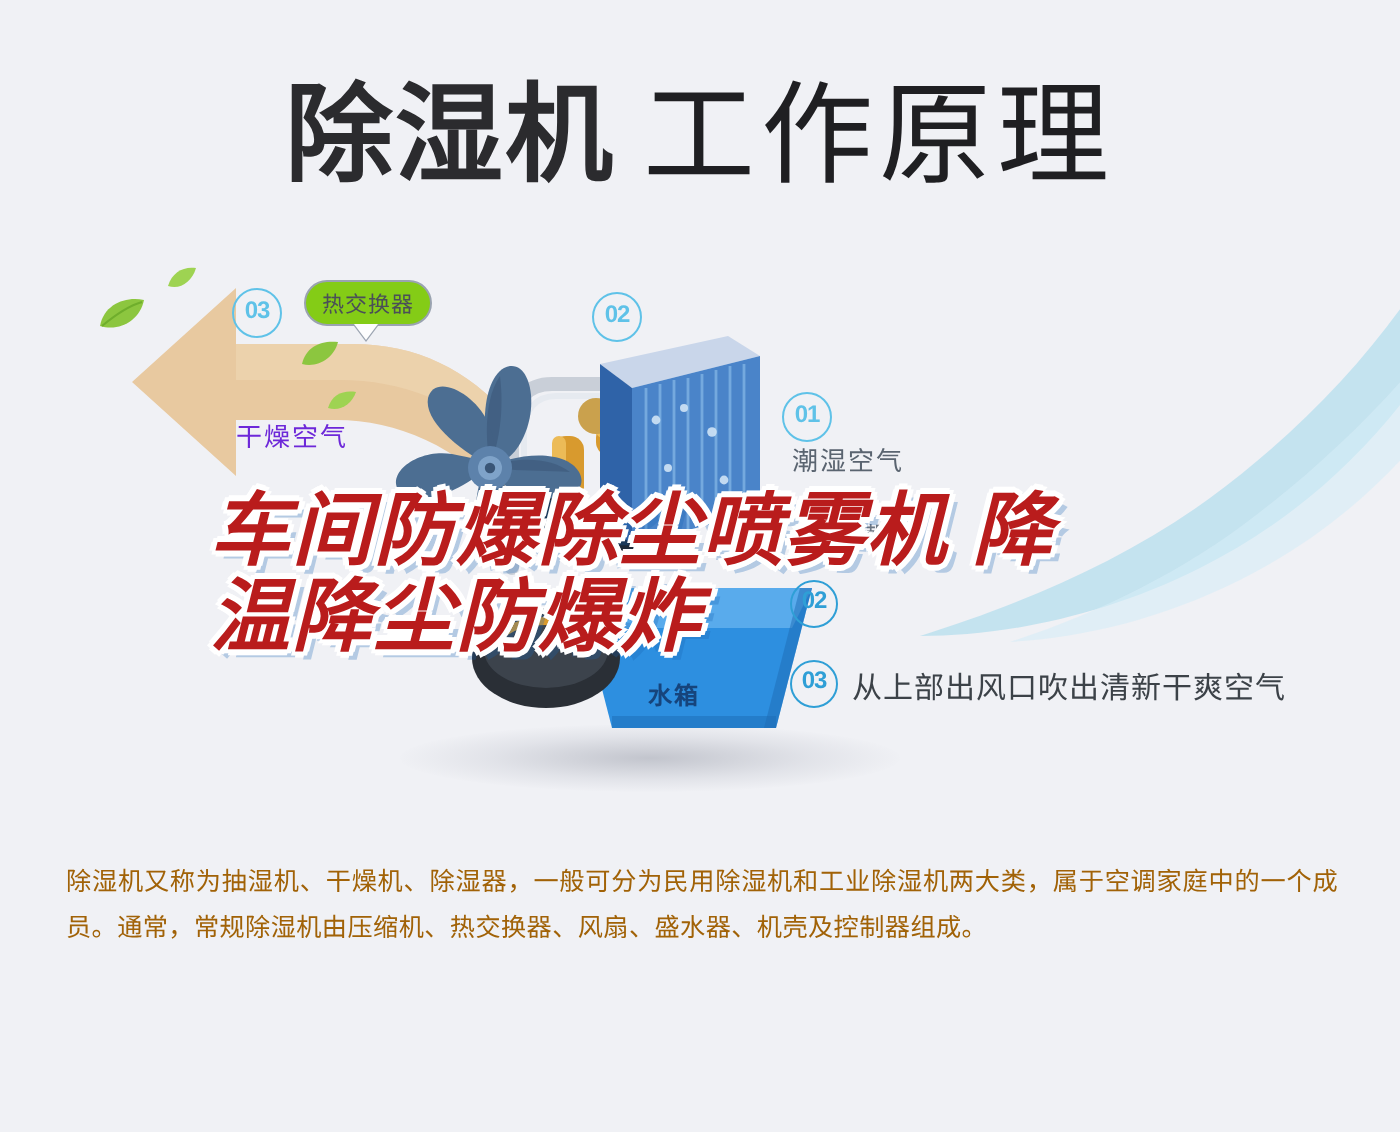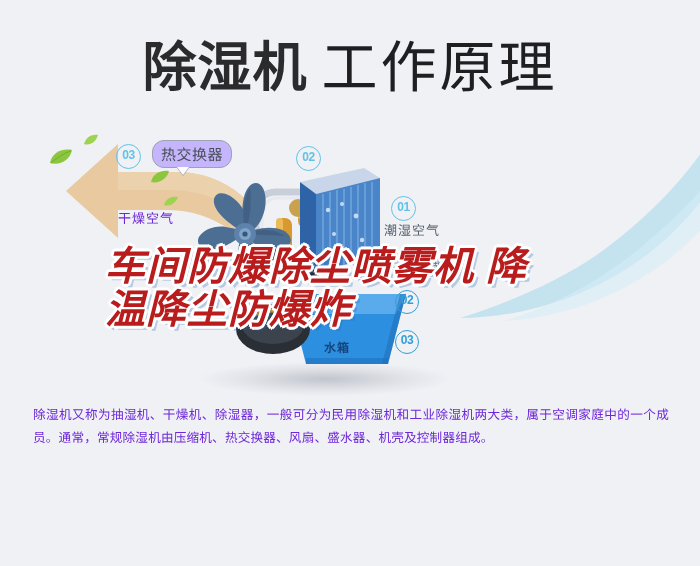--- a/index.html
+++ b/index.html
@@ -69,22 +69,22 @@
     position:absolute;left:152px;top:208px;
     font-size:12px;color:#16447c;font-weight:bold;letter-spacing:1px;
   }
 
   
   .drum{position:absolute;left:62px;top:172px;width:78px;height:54px;}
 
   
   .bubble{
     position:absolute;left:152px;top:30px;
-    border:1.6px solid #9aa3b0;border-radius:12px;background:#c4b5fd;
-    padding:2px 8px 3px;font-size:15px;color:#4a4f58;white-space:nowrap;
+    border:1.6px solid #9aa3b0;border-radius:12px;background:#84cc16;
+    padding:2px 8px 3px;font-size:11px;color:#4a4f58;white-space:nowrap;
     letter-spacing:.5px;
   }
   .bubble:after{
     content:"";position:absolute;left:24px;bottom:-8px;
     width:0;height:0;border-left:6px solid transparent;border-right:6px solid transparent;
     border-top:8px solid #fdfdfe;
     filter:drop-shadow(0 1.4px 0 #9aa3b0);
   }
 
   
@@ -94,21 +94,21 @@
     font-size:12px;font-weight:bold;line-height:20px;text-align:center;
     letter-spacing:-.5px;
   }
   .badge.b03{left:116px;top:34px;}
   .badge.b02{left:296px;top:36px;}
   .badge.b01{left:391px;top:86px;}
 
   
   .ill-label{position:absolute;font-size:13px;color:#4f5560;letter-spacing:1px;}
   .lbl-dry{left:118px;top:98px;color:#6d28d9;}
-  .lbl-humid{left:384px;top:110px;color:#5a6470;}
+  .lbl-humid{left:396px;top:110px;color:#5a6470;}
   .lbl-humid2{left:430px;top:148px;color:#6a7481;font-size:12px;}
 
   
   .captions{position:absolute;left:395px;top:290px;width:290px;}
   .cap-row{display:flex;align-items:center;margin-bottom:16px;}
   .cap-badge{
     width:22px;height:22px;border-radius:50%;
     border:1.8px solid #2f9fd6;color:#2f9fd6;
     font-size:12px;font-weight:bold;line-height:19px;text-align:center;
     flex:0 0 auto;margin-right:7px;letter-spacing:-.5px;
@@ -125,22 +125,22 @@
       -2px  2px 0 #ffffff,  2px  2px 0 #ffffff,
       -3px  0   0 #ffffff,  3px  0   0 #ffffff,
        0   -3px 0 #ffffff,  0    3px 0 #ffffff,
        4px 4px 0 rgba(24,99,181,.28);
     white-space:nowrap;
   }
   .overlay .l2{display:block;}
 
   
   .body-text{
-    position:absolute;left:33px;top:404px;width:636px;
-    font-size:12.6px;line-height:23px;color:#6d28d9;letter-spacing:.2px;
+    position:absolute;left:33px;top:430px;width:636px;
+    font-size:12.6px;line-height:23px;color:#a16207;letter-spacing:.2px;
   }
   .body-text p{margin:0 0 14px 0;text-align:justify;}
 </style>
 </head>
 <body>
 
 <div class="page">
 
   <div class="title-wrap">
     <span class="title-bold">除湿机</span><span class="title-light">工作原理</span>
@@ -286,20 +286,21 @@
     <div class="ill-label lbl-humid">潮湿空气</div>
     <div class="ill-label lbl-humid2">潮湿</div>
   </div>
 
   <div class="captions">
     <div class="cap-row">
       <div class="cap-badge">02</div>
     </div>
     <div class="cap-row">
       <div class="cap-badge">03</div>
+      <div class="cap-text">从上部出风口吹出清新干爽空气</div>
     </div>
   </div>
 
   <div class="overlay">
     <span class="l1">车间防爆除尘喷雾机 降</span>
     <span class="l2">温降尘防爆炸</span>
   </div>
 
   <div class="body-text">
     <p>除湿机又称为抽湿机、干燥机、除湿器，一般可分为民用除湿机和工业除湿机两大类，属于空调家庭中的一个成员。通常，常规除湿机由压缩机、热交换器、风扇、盛水器、机壳及控制器组成。</p>

